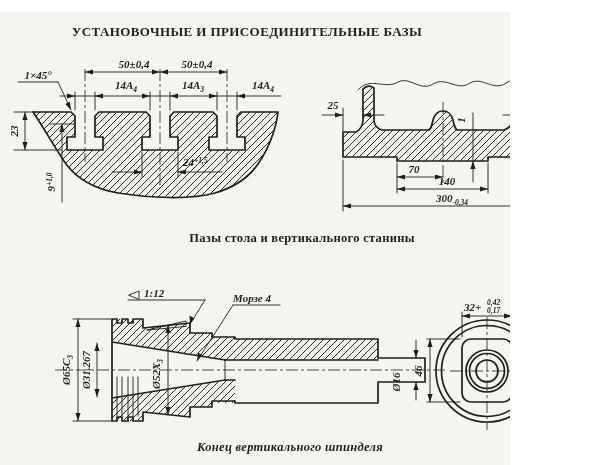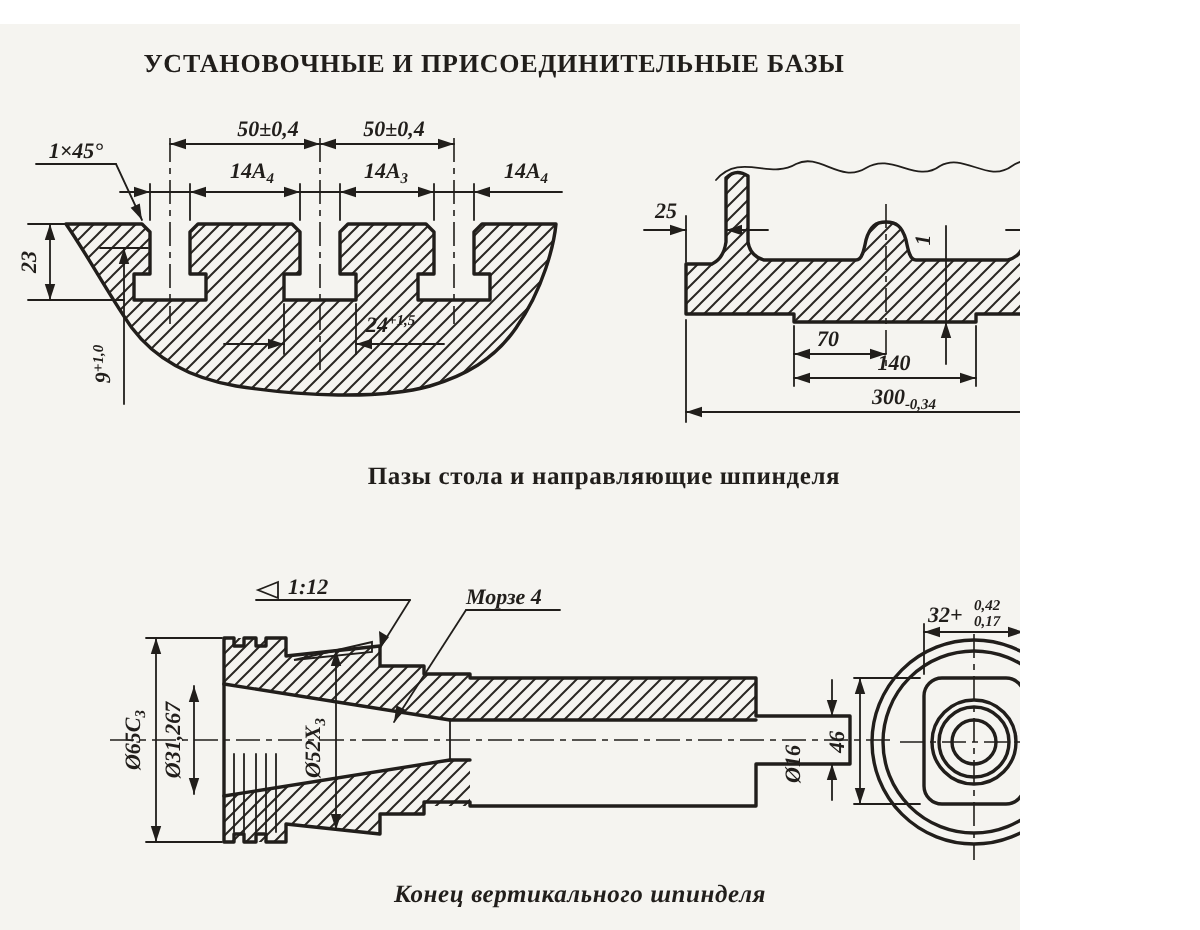--- a/index.html
+++ b/index.html
@@ -245,15 +245,15 @@
       <line class="t" x1="512" y1="300" x2="512" y2="325"></line>
       <line class="t" x1="462" y1="304" x2="512" y2="304"></line>
       <polygon class="arr" points="462,304 470,301.4 470,306.6"></polygon>
       <polygon class="arr" points="512,304 504,301.4 504,306.6"></polygon>
       <text x="464" y="299"><tspan>32</tspan><tspan>+</tspan></text>
       <text class="sm" x="487" y="293">0,42</text>
       <text class="sm" x="487" y="301">0,17</text>
     </g>
   </svg>
 
-  <div class="caption cap1">Пазы стола и направляющие шпинделя</div>
+  <div class="caption cap1">Пазы стола и вертикального станины</div>
   <div class="caption cap2">Конец вертикального шпинделя</div>
 </div>
 
 </body></html>

